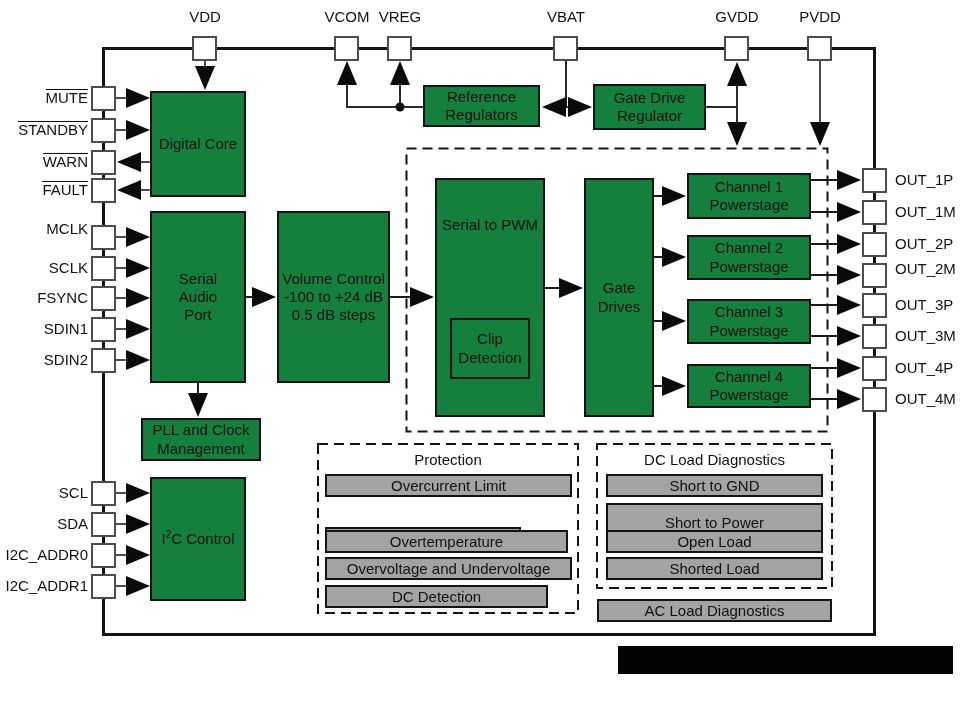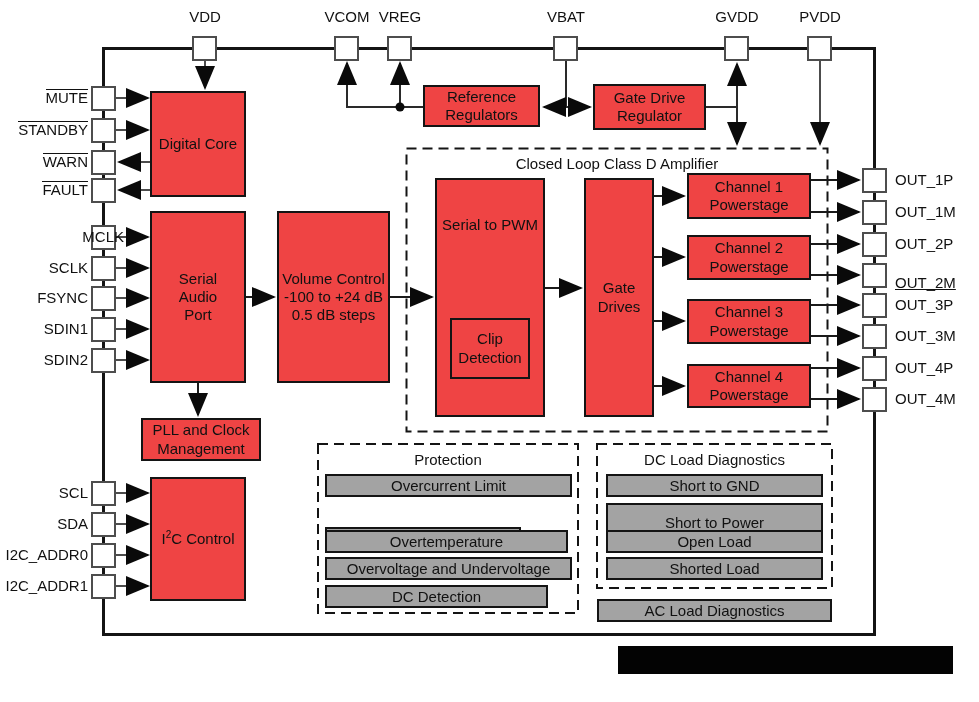--- a/index.html
+++ b/index.html
@@ -3,21 +3,21 @@
 <meta charset="utf-8">
 <style>
   html,body{margin:0;padding:0;background:#fff;}
   #stage{position:relative;width:979px;height:702px;background:#fff;overflow:hidden;
          font-family:"Liberation Sans","DejaVu Sans",sans-serif;color:#111;}
   .chip-border{position:absolute;left:102px;top:47px;width:774px;height:589px;
                border:3px solid #141414;box-sizing:border-box;z-index:0;}
   svg.wires{position:absolute;left:0;top:0;z-index:1;}
   .pin{position:absolute;width:25px;height:25px;background:#fff;border:2px solid #4d4d4d;
        box-sizing:border-box;z-index:3;}
-  .block{position:absolute;background:#ef4444;border:2.5px solid #141414;box-sizing:border-box;
+  .block{position:absolute;background:#15803d;border:2.5px solid #141414;box-sizing:border-box;
          display:flex;align-items:center;justify-content:center;text-align:center;
          font-size:15px;line-height:1.22;z-index:2;}
   .block.top-label{align-items:flex-start;padding-top:36px;}
   .row{position:absolute;background:#a3a3a3;border:2px solid #141414;box-sizing:border-box;
        display:flex;align-items:center;justify-content:center;text-align:center;
        font-size:15px;z-index:2;}
   .lbl{position:absolute;font-size:15px;line-height:18px;z-index:3;white-space:nowrap;}
   .lbl.left{width:88px;text-align:right;left:0;}
   .lbl.right{left:895px;text-align:left;}
   .lbl.top{width:80px;text-align:center;top:8px;}
@@ -121,21 +121,21 @@
   <div class="pin" style="left:91px;top:348px;"></div>
   <div class="pin" style="left:91px;top:481px;"></div>
   <div class="pin" style="left:91px;top:512px;"></div>
   <div class="pin" style="left:91px;top:543px;"></div>
   <div class="pin" style="left:91px;top:574px;"></div>
 
   <div class="lbl left" style="top:89px;"><span class="overline">MUTE</span></div>
   <div class="lbl left" style="top:121px;"><span class="overline">STANDBY</span></div>
   <div class="lbl left" style="top:153px;"><span class="overline">WARN</span></div>
   <div class="lbl left" style="top:181px;"><span class="overline">FAULT</span></div>
-  <div class="lbl left" style="top:228px;padding-left:36px;">MCLK</div>
+  <div class="lbl left" style="top:220px;">MCLK</div>
   <div class="lbl left" style="top:259px;">SCLK</div>
   <div class="lbl left" style="top:289px;">FSYNC</div>
   <div class="lbl left" style="top:320px;">SDIN1</div>
   <div class="lbl left" style="top:351px;">SDIN2</div>
   <div class="lbl left" style="top:484px;">SCL</div>
   <div class="lbl left" style="top:515px;">SDA</div>
   <div class="lbl left" style="top:546px;">I2C_ADDR0</div>
   <div class="lbl left" style="top:577px;">I2C_ADDR1</div>
 
   <div class="pin" style="left:862px;top:168px;"></div>
@@ -143,21 +143,21 @@
   <div class="pin" style="left:862px;top:232px;"></div>
   <div class="pin" style="left:862px;top:263px;"></div>
   <div class="pin" style="left:862px;top:293px;"></div>
   <div class="pin" style="left:862px;top:324px;"></div>
   <div class="pin" style="left:862px;top:356px;"></div>
   <div class="pin" style="left:862px;top:387px;"></div>
 
   <div class="lbl right" style="top:171px;">OUT_1P</div>
   <div class="lbl right" style="top:203px;">OUT_1M</div>
   <div class="lbl right" style="top:235px;">OUT_2P</div>
-  <div class="lbl right" style="top:274px;text-decoration:underline;">OUT_2M</div>
+  <div class="lbl right" style="top:260px;">OUT_2M</div>
   <div class="lbl right" style="top:296px;">OUT_3P</div>
   <div class="lbl right" style="top:327px;">OUT_3M</div>
   <div class="lbl right" style="top:359px;">OUT_4P</div>
   <div class="lbl right" style="top:390px;">OUT_4M</div>
 
   <div class="block" style="left:150px;top:91px;width:96px;height:106px;">
     <span class="ml">Digital Core</span>
   </div>
 
   <div class="block" style="left:150px;top:211px;width:96px;height:172px;">
@@ -184,21 +184,20 @@
   <div class="block" style="left:423px;top:85px;width:117px;height:42px;">
     <span class="ml">Reference
 Regulators</span>
   </div>
 
   <div class="block" style="left:593px;top:84px;width:113px;height:46px;">
     <span class="ml">Gate Drive
 Regulator</span>
   </div>
 
-  <div class="group-title" style="left:406px;top:155px;width:422px;">Closed Loop Class D Amplifier</div>
 
   <div class="block top-label" style="left:435px;top:178px;width:110px;height:239px;">
     <span>Serial to PWM</span>
   </div>
 
   <div class="block" style="left:450px;top:318px;width:80px;height:61px;">
     <span class="ml">Clip
 Detection</span>
   </div>
 

